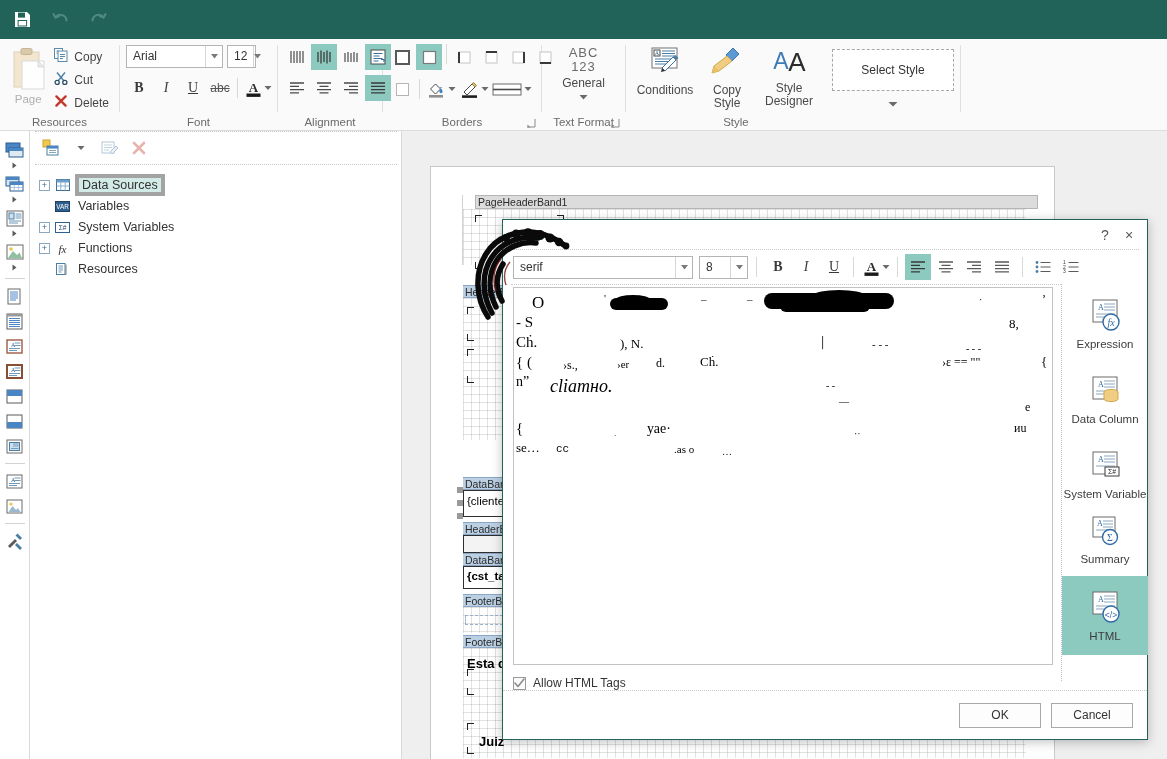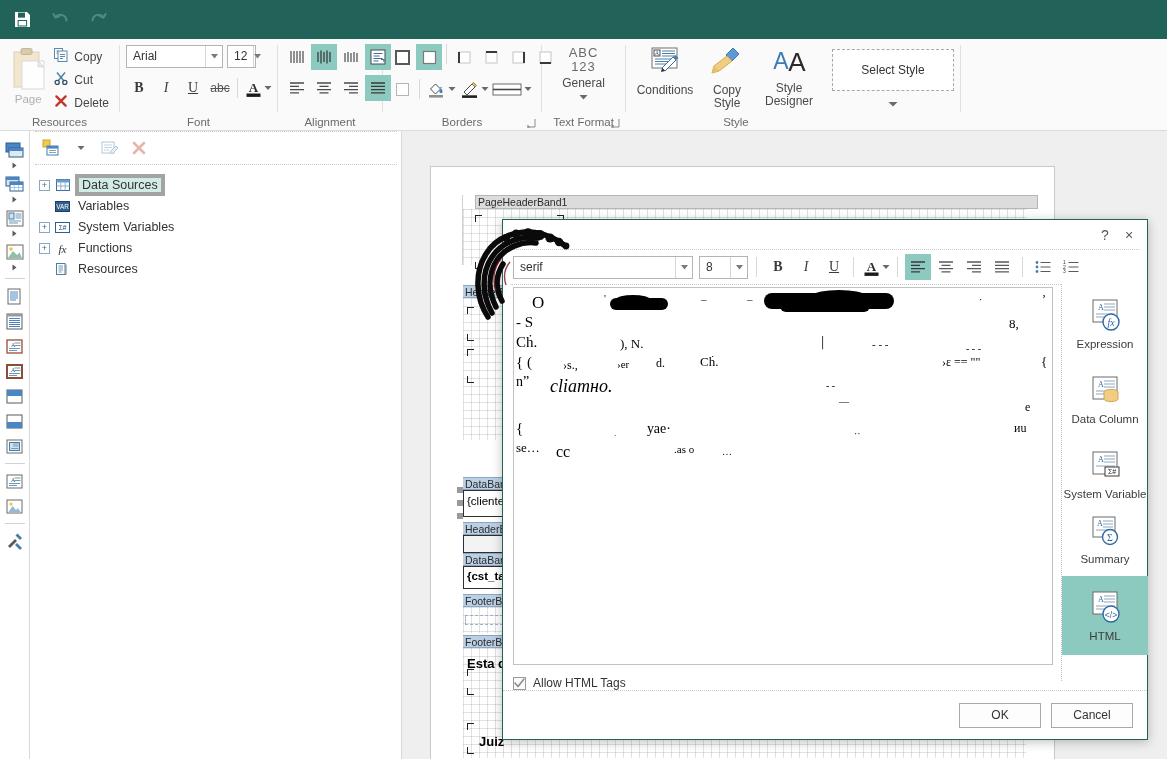--- a/index.html
+++ b/index.html
@@ -977,21 +977,21 @@
         <div class="scribble" style="left:325px; top:108px; font-size:10px;">—</div>
         <div class="scribble" style="left:511px; top:112px; font-size:12px;">e</div>
 
         <div class="scribble" style="left:2px; top:132px; font-size:15px;">{</div>
         <div class="scribble" style="left:100px; top:140px; font-size:9px;">.</div>
         <div class="scribble" style="left:133px; top:133px; font-size:14px;">уае·</div>
         <div class="scribble" style="left:340px; top:140px; font-size:10px;">··</div>
         <div class="scribble" style="left:500px; top:133px; font-size:12px;">иu</div>
 
         <div class="scribble" style="left:2px; top:152px; font-size:13px;">se…</div>
-        <div class="scribble" style="left:42px; top:155px; font-size:16px;">сс</div>
+        <div class="scribble" style="left:42px; top:155px; font-size:11px;font-family:Liberation Mono, monospace;">сс</div>
         <div class="scribble" style="left:160px; top:155px; font-size:11px;">.аs о</div>
         <div class="scribble" style="left:208px; top:158px; font-size:10px;">…</div>
       </div>
 
       <div class="insert-panel">
         <div class="ins-item" style="padding-top:14px">
           <span>
             <svg width="38" height="34" viewBox="0 0 38 34">
               <rect x="7" y="2" width="24" height="22" fill="#fff" stroke="#6a6a6a"></rect>
               <text x="12" y="12" font-size="8" fill="#2f6aa5" font-family="Liberation Serif, serif">A</text>

